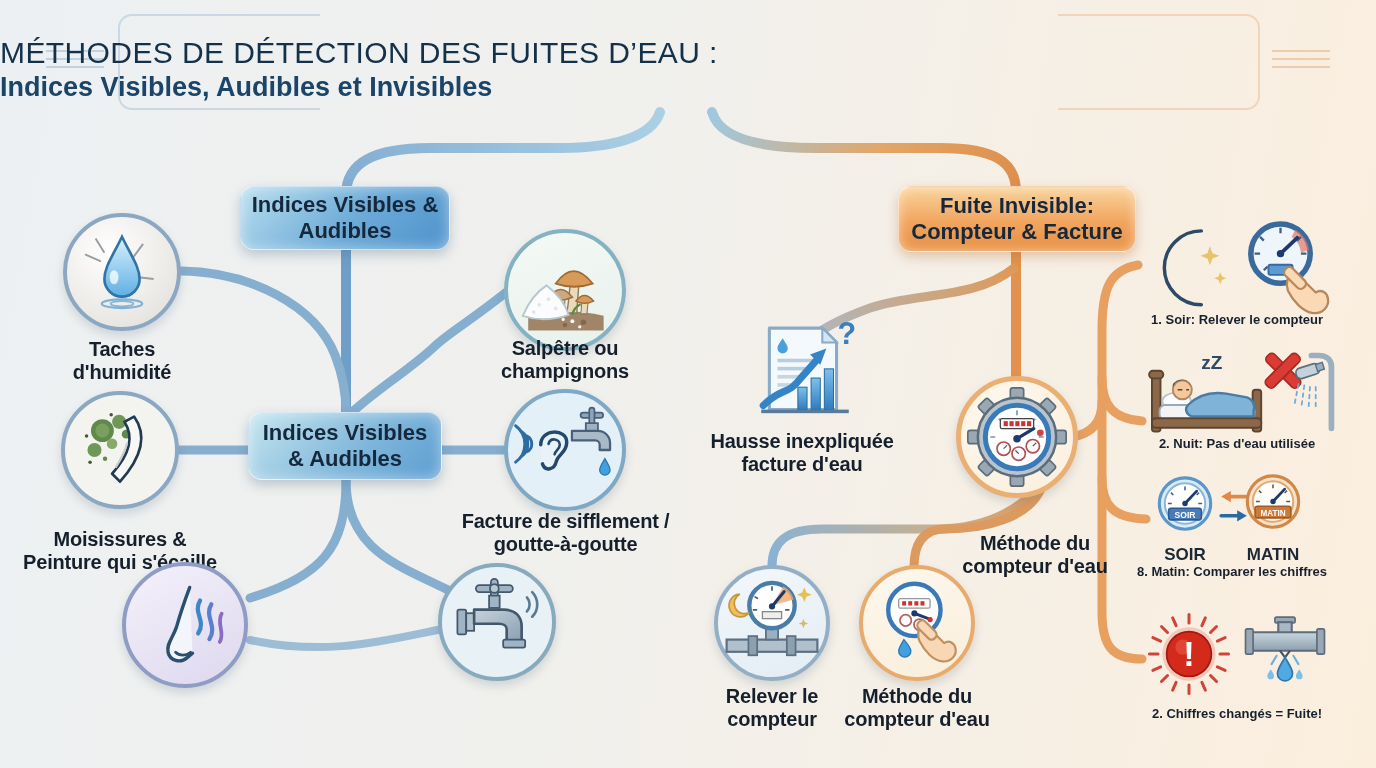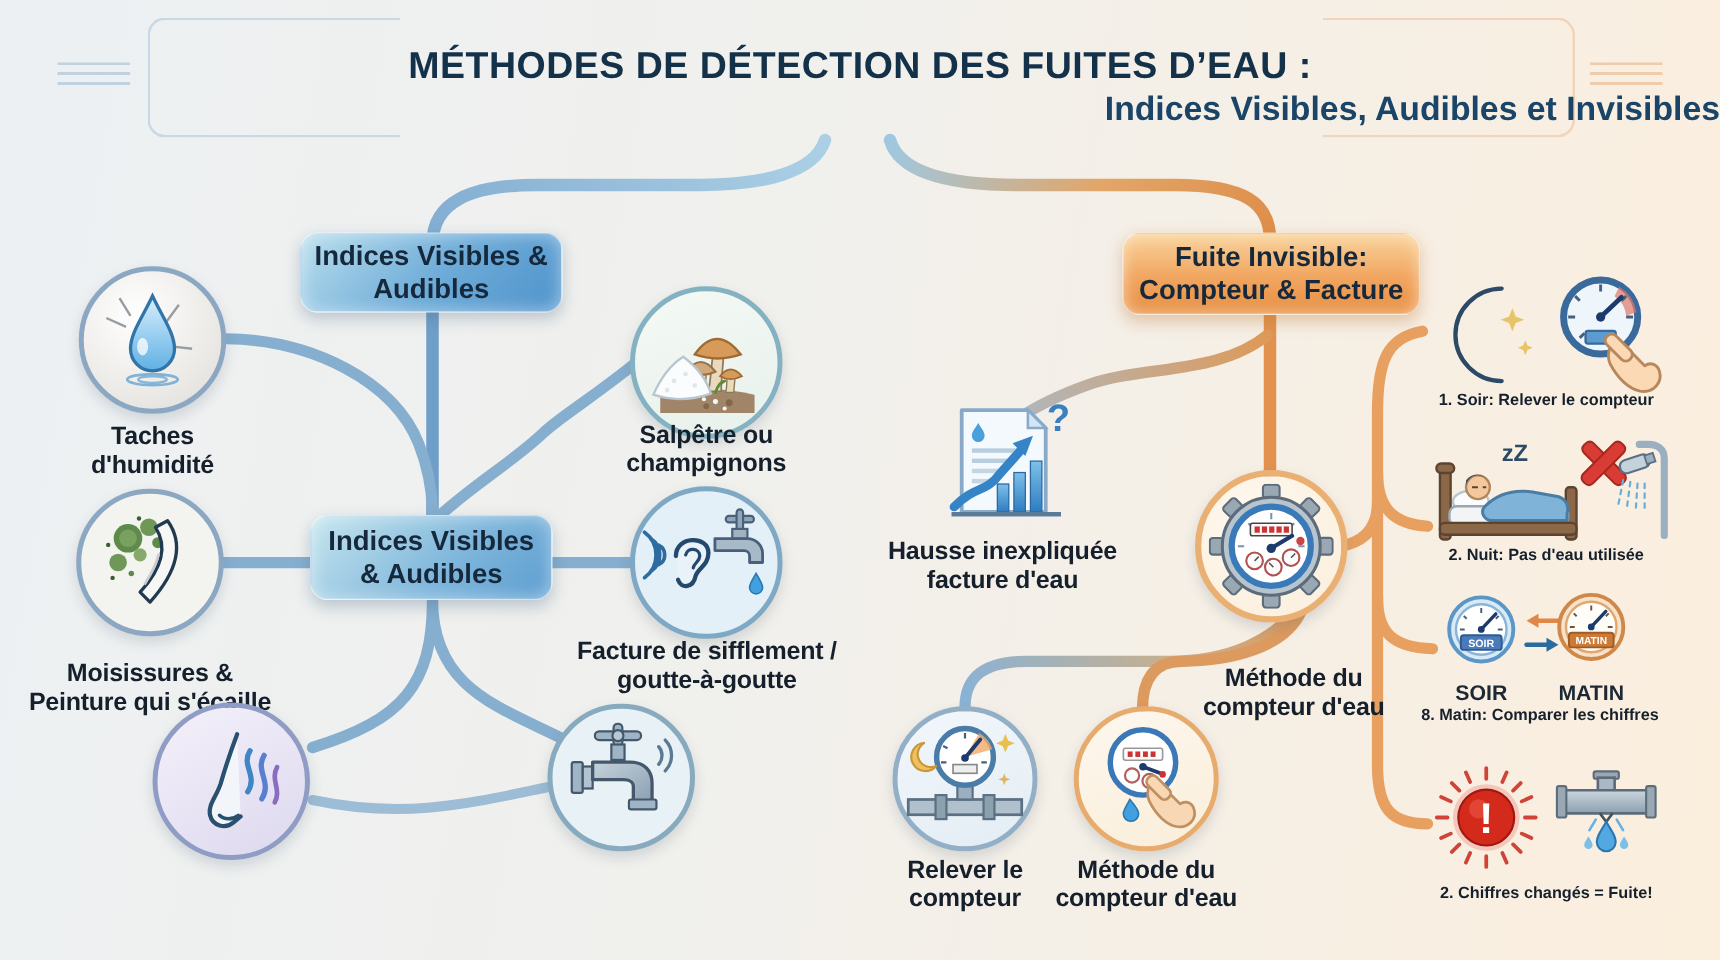--- a/index.html
+++ b/index.html
@@ -3,23 +3,23 @@
 <meta charset="utf-8">
 <style>
   html,body{margin:0;padding:0;background:#d8d8d8;}
   .canvas{
     position:relative;width:1376px;height:768px;overflow:hidden;
     background:linear-gradient(100deg,#edf0f3 0%,#f0f0ed 42%,#f6efe5 72%,#fbeedd 100%);
     font-family:"Liberation Sans",sans-serif;color:#18202a;
   }
   .abs{position:absolute;}
   svg{display:block;}
-  .title1{position:absolute;left:0;right:0;top:36px;text-align:center;
-    font-size:30px;font-weight:700;color:#14314a;letter-spacing:.4px;}
-  .title2{position:absolute;left:0;right:0;top:72px;text-align:right;
+  .title1{position:absolute;left:0;right:0;top:36px;text-align:left;
+    font-size:30px;font-weight:400;color:#14314a;letter-spacing:.4px;}
+  .title2{position:absolute;left:0;right:0;top:72px;text-align:left;
     font-size:27px;font-weight:700;color:#1a4468;}
   .deco{position:absolute;border:2px solid;border-radius:14px;opacity:.55;}
   .deco-l{left:118px;top:14px;width:200px;height:92px;border-color:rgba(125,168,200,.6);border-right:none;border-radius:14px 0 0 14px;}
   .deco-r{left:1058px;top:14px;width:200px;height:92px;border-color:rgba(228,160,100,.6);border-left:none;border-radius:0 14px 14px 0;}
   .dash{position:absolute;width:58px;height:20px;opacity:.6;}
   .dash-l{left:46px;top:50px;background:repeating-linear-gradient(to bottom,rgba(130,168,198,.7) 0 2px,transparent 2px 8px);}
   .dash-r{left:1272px;top:50px;background:repeating-linear-gradient(to bottom,rgba(226,156,96,.7) 0 2px,transparent 2px 8px);}
   .node-box{position:absolute;display:flex;align-items:center;justify-content:center;
     text-align:center;font-weight:bold;font-size:22px;color:#15283c;border-radius:14px;
     line-height:1.18;padding:4px 8px;box-sizing:border-box;

